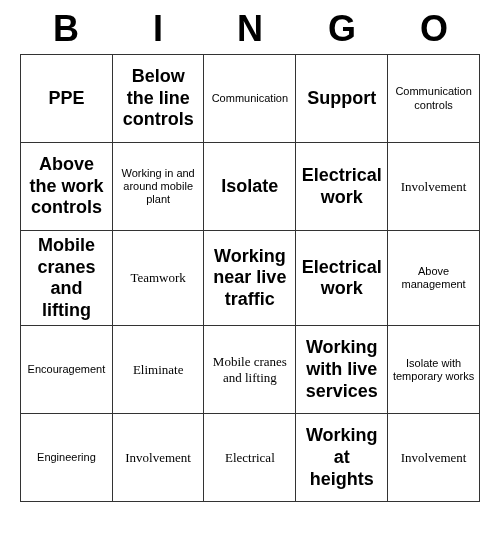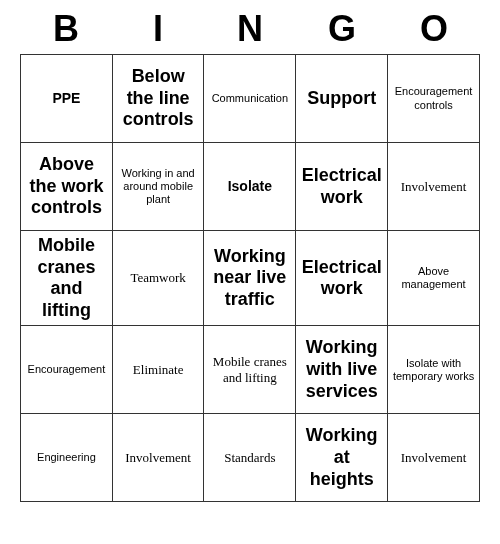--- a/index.html
+++ b/index.html
@@ -42,21 +42,21 @@
       border: 1.5px solid #333;
       width: 92px;
       height: 88px;
       text-align: center;
       vertical-align: middle;
       padding: 4px;
       line-height: 1.2;
     }
 
     .cell-large {
-      font-size: 14px;
+      font-size: 18px;
       font-weight: bold;
     }
 
     .cell-medium {
       font-size: 18px;
       font-weight: bold;
     }
 
     .cell-small {
       font-size: 11px;
@@ -78,21 +78,21 @@
   <span class="bingo-letter">O</span>
 </div>
 
 <table class="bingo-grid">
   <tbody id="grid-body">
   <tr>
         <td class="cell-large">PPE</td>
         <td class="cell-medium">Below the line controls</td>
         <td class="cell-small">Communication</td>
         <td class="cell-medium">Support</td>
-        <td class="cell-small">Encouragement controls</td>
+        <td class="cell-small">Communication controls</td>
       </tr>
       <tr>
         <td class="cell-medium">Above the work controls</td>
         <td class="cell-small">Working in and around mobile plant</td>
         <td class="cell-large">Isolate</td>
         <td class="cell-medium">Electrical work</td>
         <td class="cell-normal">Involvement</td>
       </tr>
       <tr>
         <td class="cell-medium">Mobile cranes and lifting</td>
@@ -104,18 +104,18 @@
       <tr>
         <td class="cell-small">Encouragement</td>
         <td class="cell-normal">Eliminate</td>
         <td class="cell-normal">Mobile cranes and lifting</td>
         <td class="cell-medium">Working with live services</td>
         <td class="cell-small">Isolate with temporary works</td>
       </tr>
       <tr>
         <td class="cell-small">Engineering</td>
         <td class="cell-normal">Involvement</td>
-        <td class="cell-normal">Standards</td>
+        <td class="cell-normal">Electrical</td>
         <td class="cell-medium">Working at heights</td>
         <td class="cell-normal">Involvement</td>
       </tr>
     </tbody>
 </table>
 
 </body></html>

